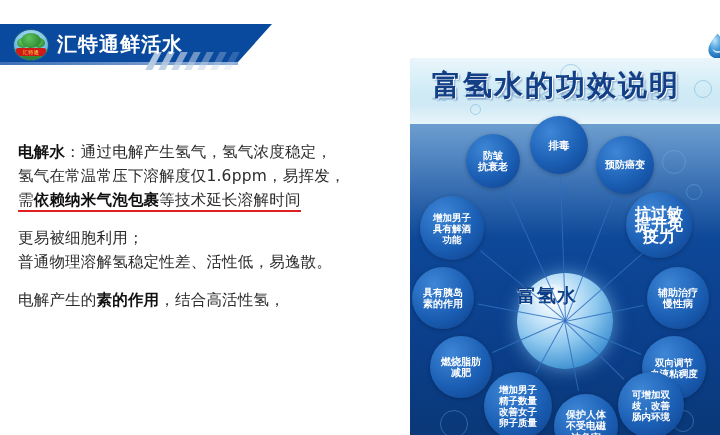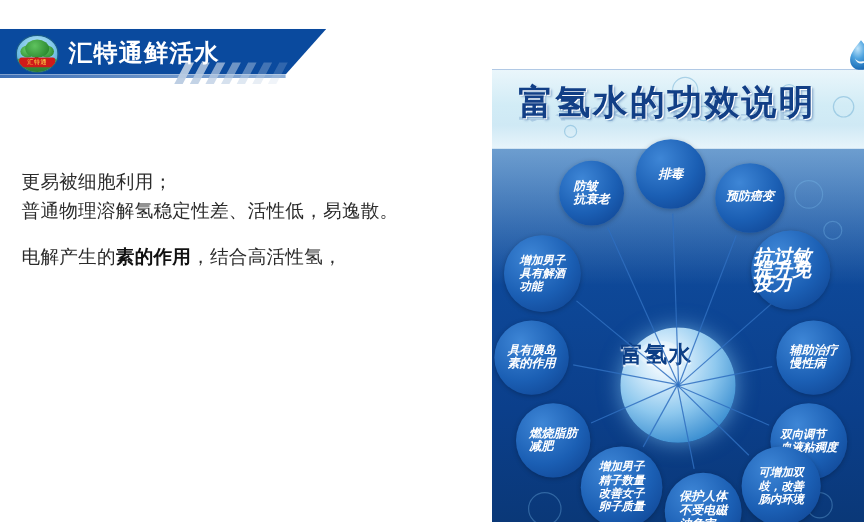--- a/index.html
+++ b/index.html
@@ -130,27 +130,26 @@
   .center-label{
     position:absolute;left:107px;top:225px;width:96px;text-align:left;
     font-size:19px;font-weight:bold;color:#0d3f86;
     font-family:"DejaVu Sans","Liberation Sans",sans-serif;
     letter-spacing:1px;
     text-shadow:0 1px 1px rgba(255,255,255,.9);
   }
   .bub{
     position:absolute;border-radius:50%;
     background:radial-gradient(circle at 35% 28%,#3e86d6 0%,#1b5fb4 55%,#0d3f8c 100%);
-    color:#ffffff;text-align:left;font-weight:bold;
+    color:#ffffff;text-align:center;font-weight:bold;
     font-family:"DejaVu Sans","Liberation Sans",sans-serif;
     display:flex;align-items:center;justify-content:center;
     box-shadow:0 1px 4px rgba(0,0,0,.25);
     line-height:11px;letter-spacing:0px;
     z-index:3;
-    font-style:italic;
   }
   .bub span{display:block;padding:0 2px;}
   .connector{position:absolute;background:#2f6fc0;transform-origin:0 0;z-index:1;height:1.4px;opacity:.85;}
   .deco-ring{position:absolute;border-radius:50%;border:1.4px solid rgba(120,185,235,.35);z-index:0;}
 </style>
 </head>
 <body>
 
 <div class="header">
   <div class="header-band"></div>
@@ -189,20 +188,25 @@
       <path d="M11.5 27.5C6.2 27.5 2.4 23.6 2.4 18.7 2.4 13.2 8.2 6.6 11.5 2.5c3.3 4.1 9.1 10.7 9.1 16.2 0 4.9-3.8 8.8-9.1 8.8z" fill="url(#dg)"></path>
       <path d="M6.5 17.5c1.8 3.4 7.5 3.9 10 .6-1.2 5-8.8 5.2-10-.6z" fill="#ffffff" opacity="0.92"></path>
       <ellipse cx="20.5" cy="3.2" rx="2.6" ry="3.2" fill="#2f86cc"></ellipse>
     </svg>
 
   </div>
 </div>
 
 <div class="content" id="content-root">
     <div class="para">
+      <div><span class="b">电解水</span><span>：通过电解产生氢气，氢气浓度稳定，</span></div>
+      <div><span>氢气在常温常压下溶解度仅1.6ppm，易挥发，</span></div>
+      <div><span class="u-red">需</span><span class="b u-red">依赖纳米气泡包裹</span><span class="u-red">等技术延长溶解时间</span></div>
+    </div>
+    <div class="para">
       <div><span>更易被细胞利用；</span></div>
       <div><span>普通物理溶解氢稳定性差、活性低，易逸散。</span></div>
     </div>
     <div class="para">
       <div><span>电解产生的</span><span class="b">素的作用</span><span>，结合高活性氢，</span></div>
     </div>
   </div>
 
 <div class="info-panel">
   <div class="wavebg"></div>

